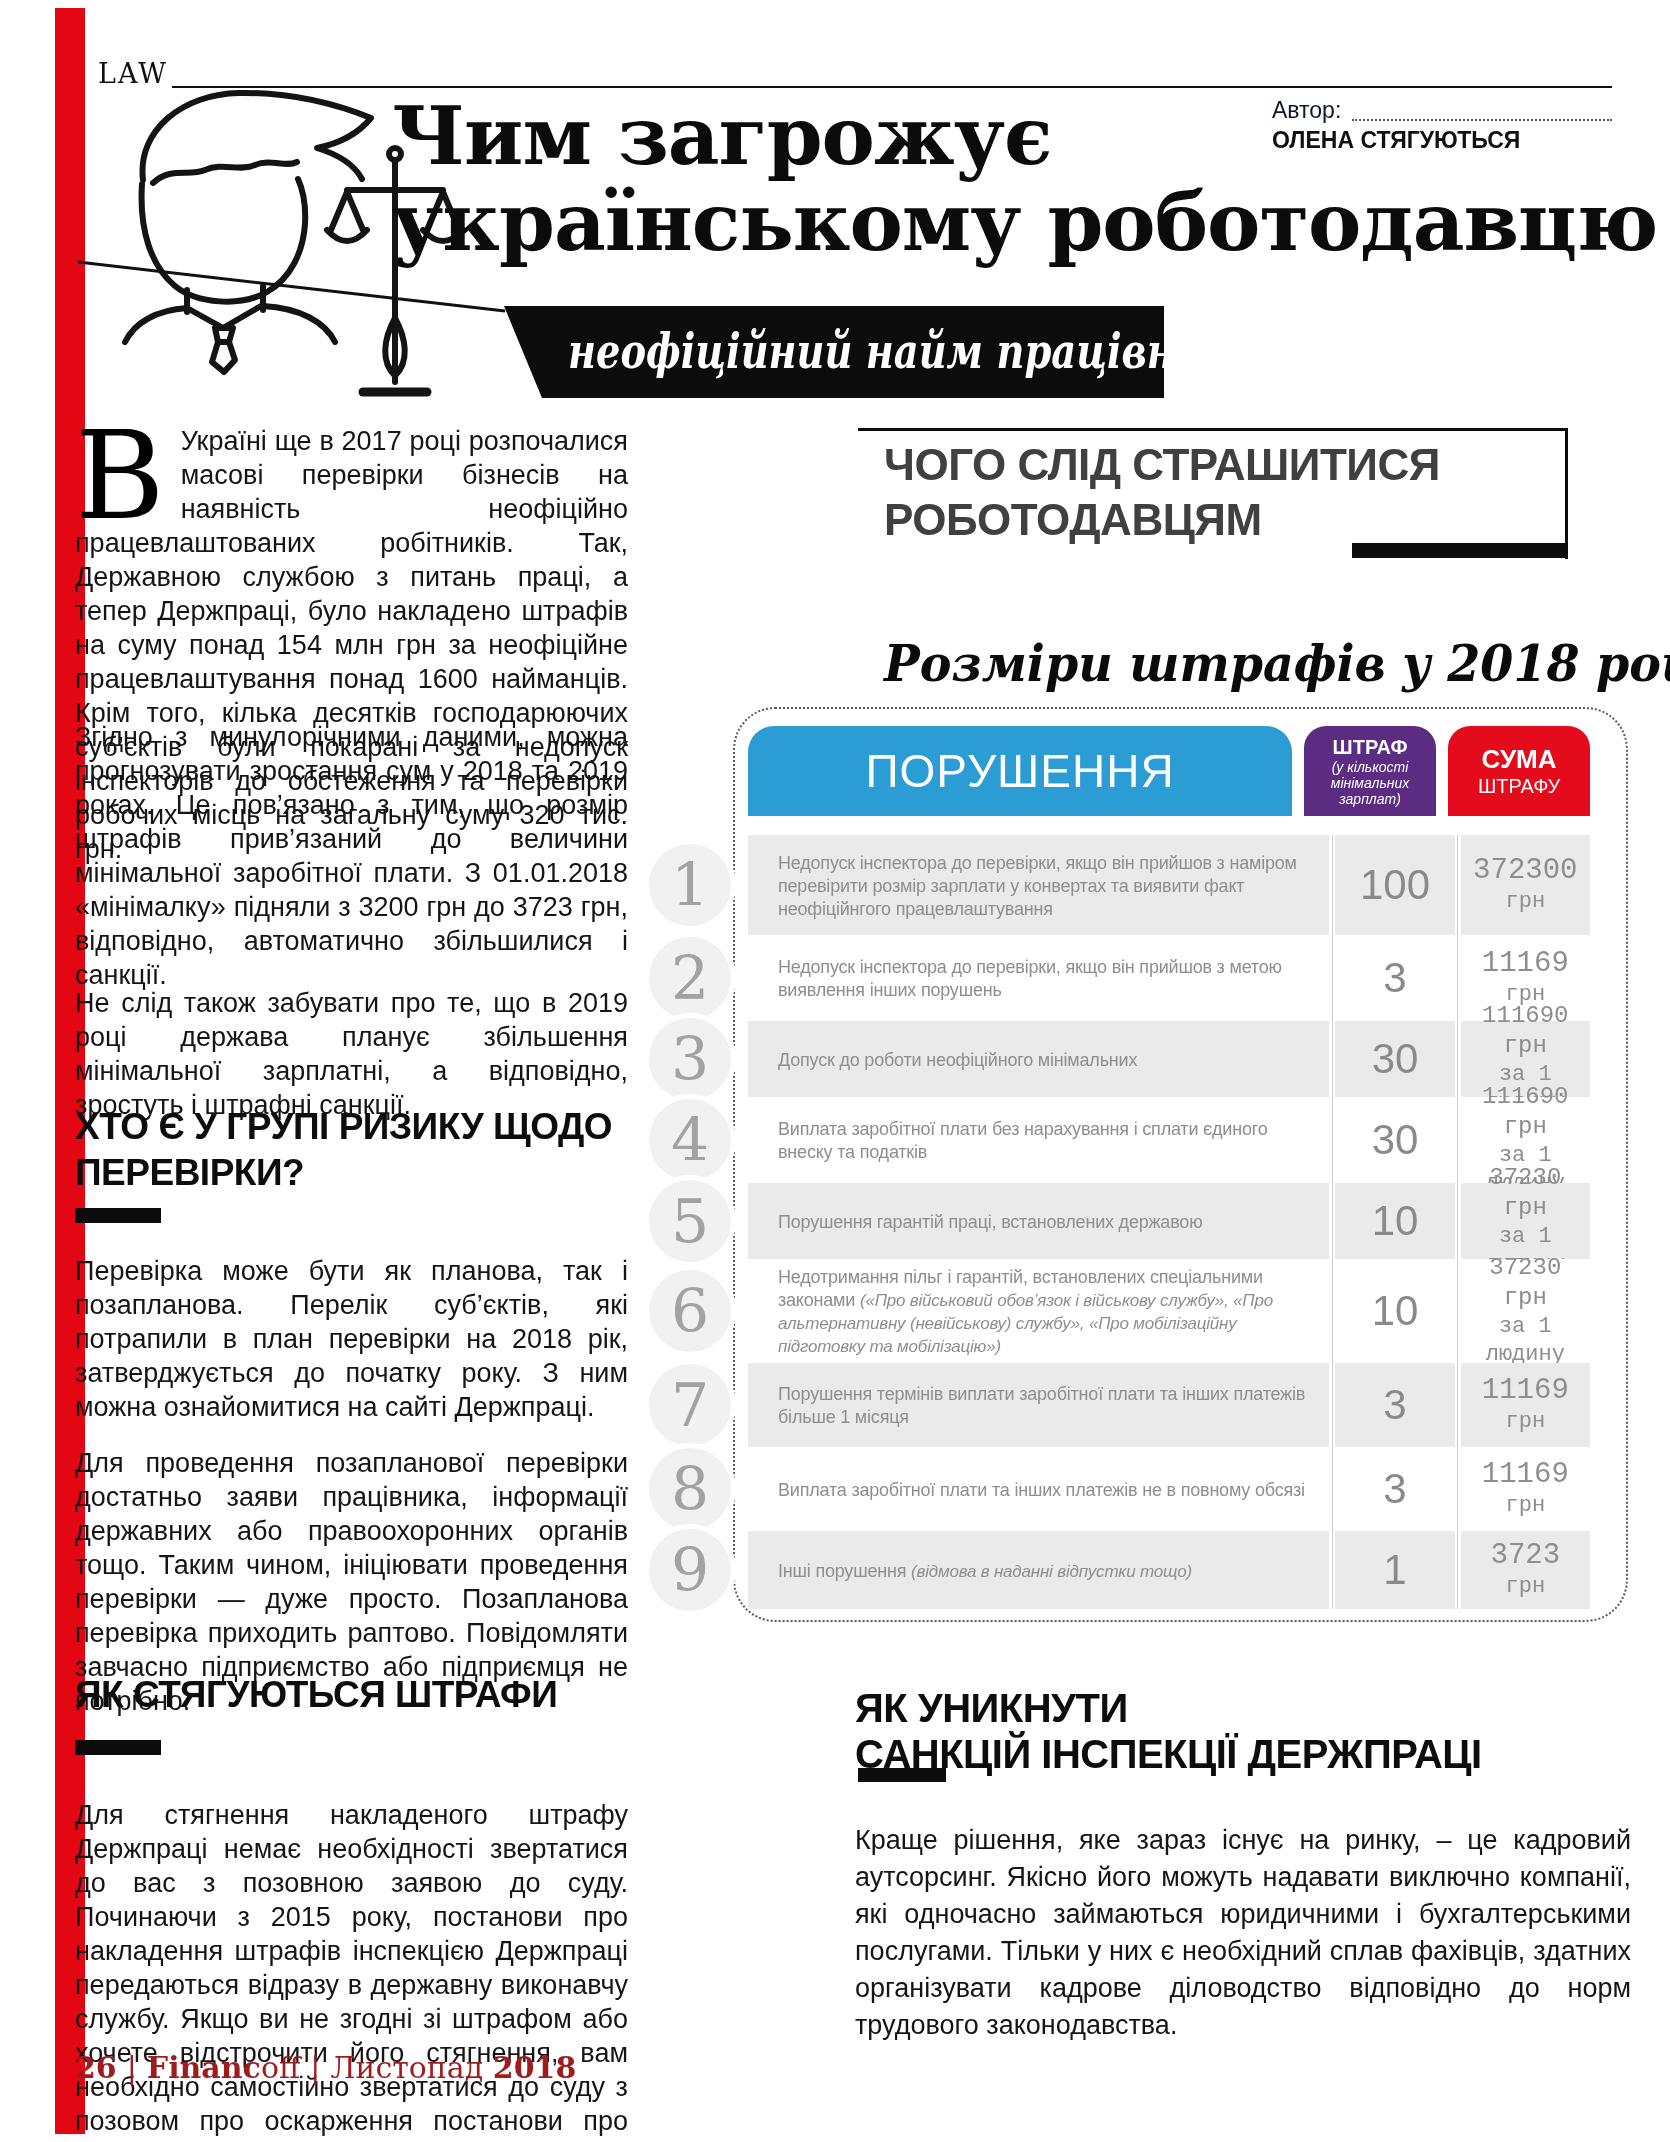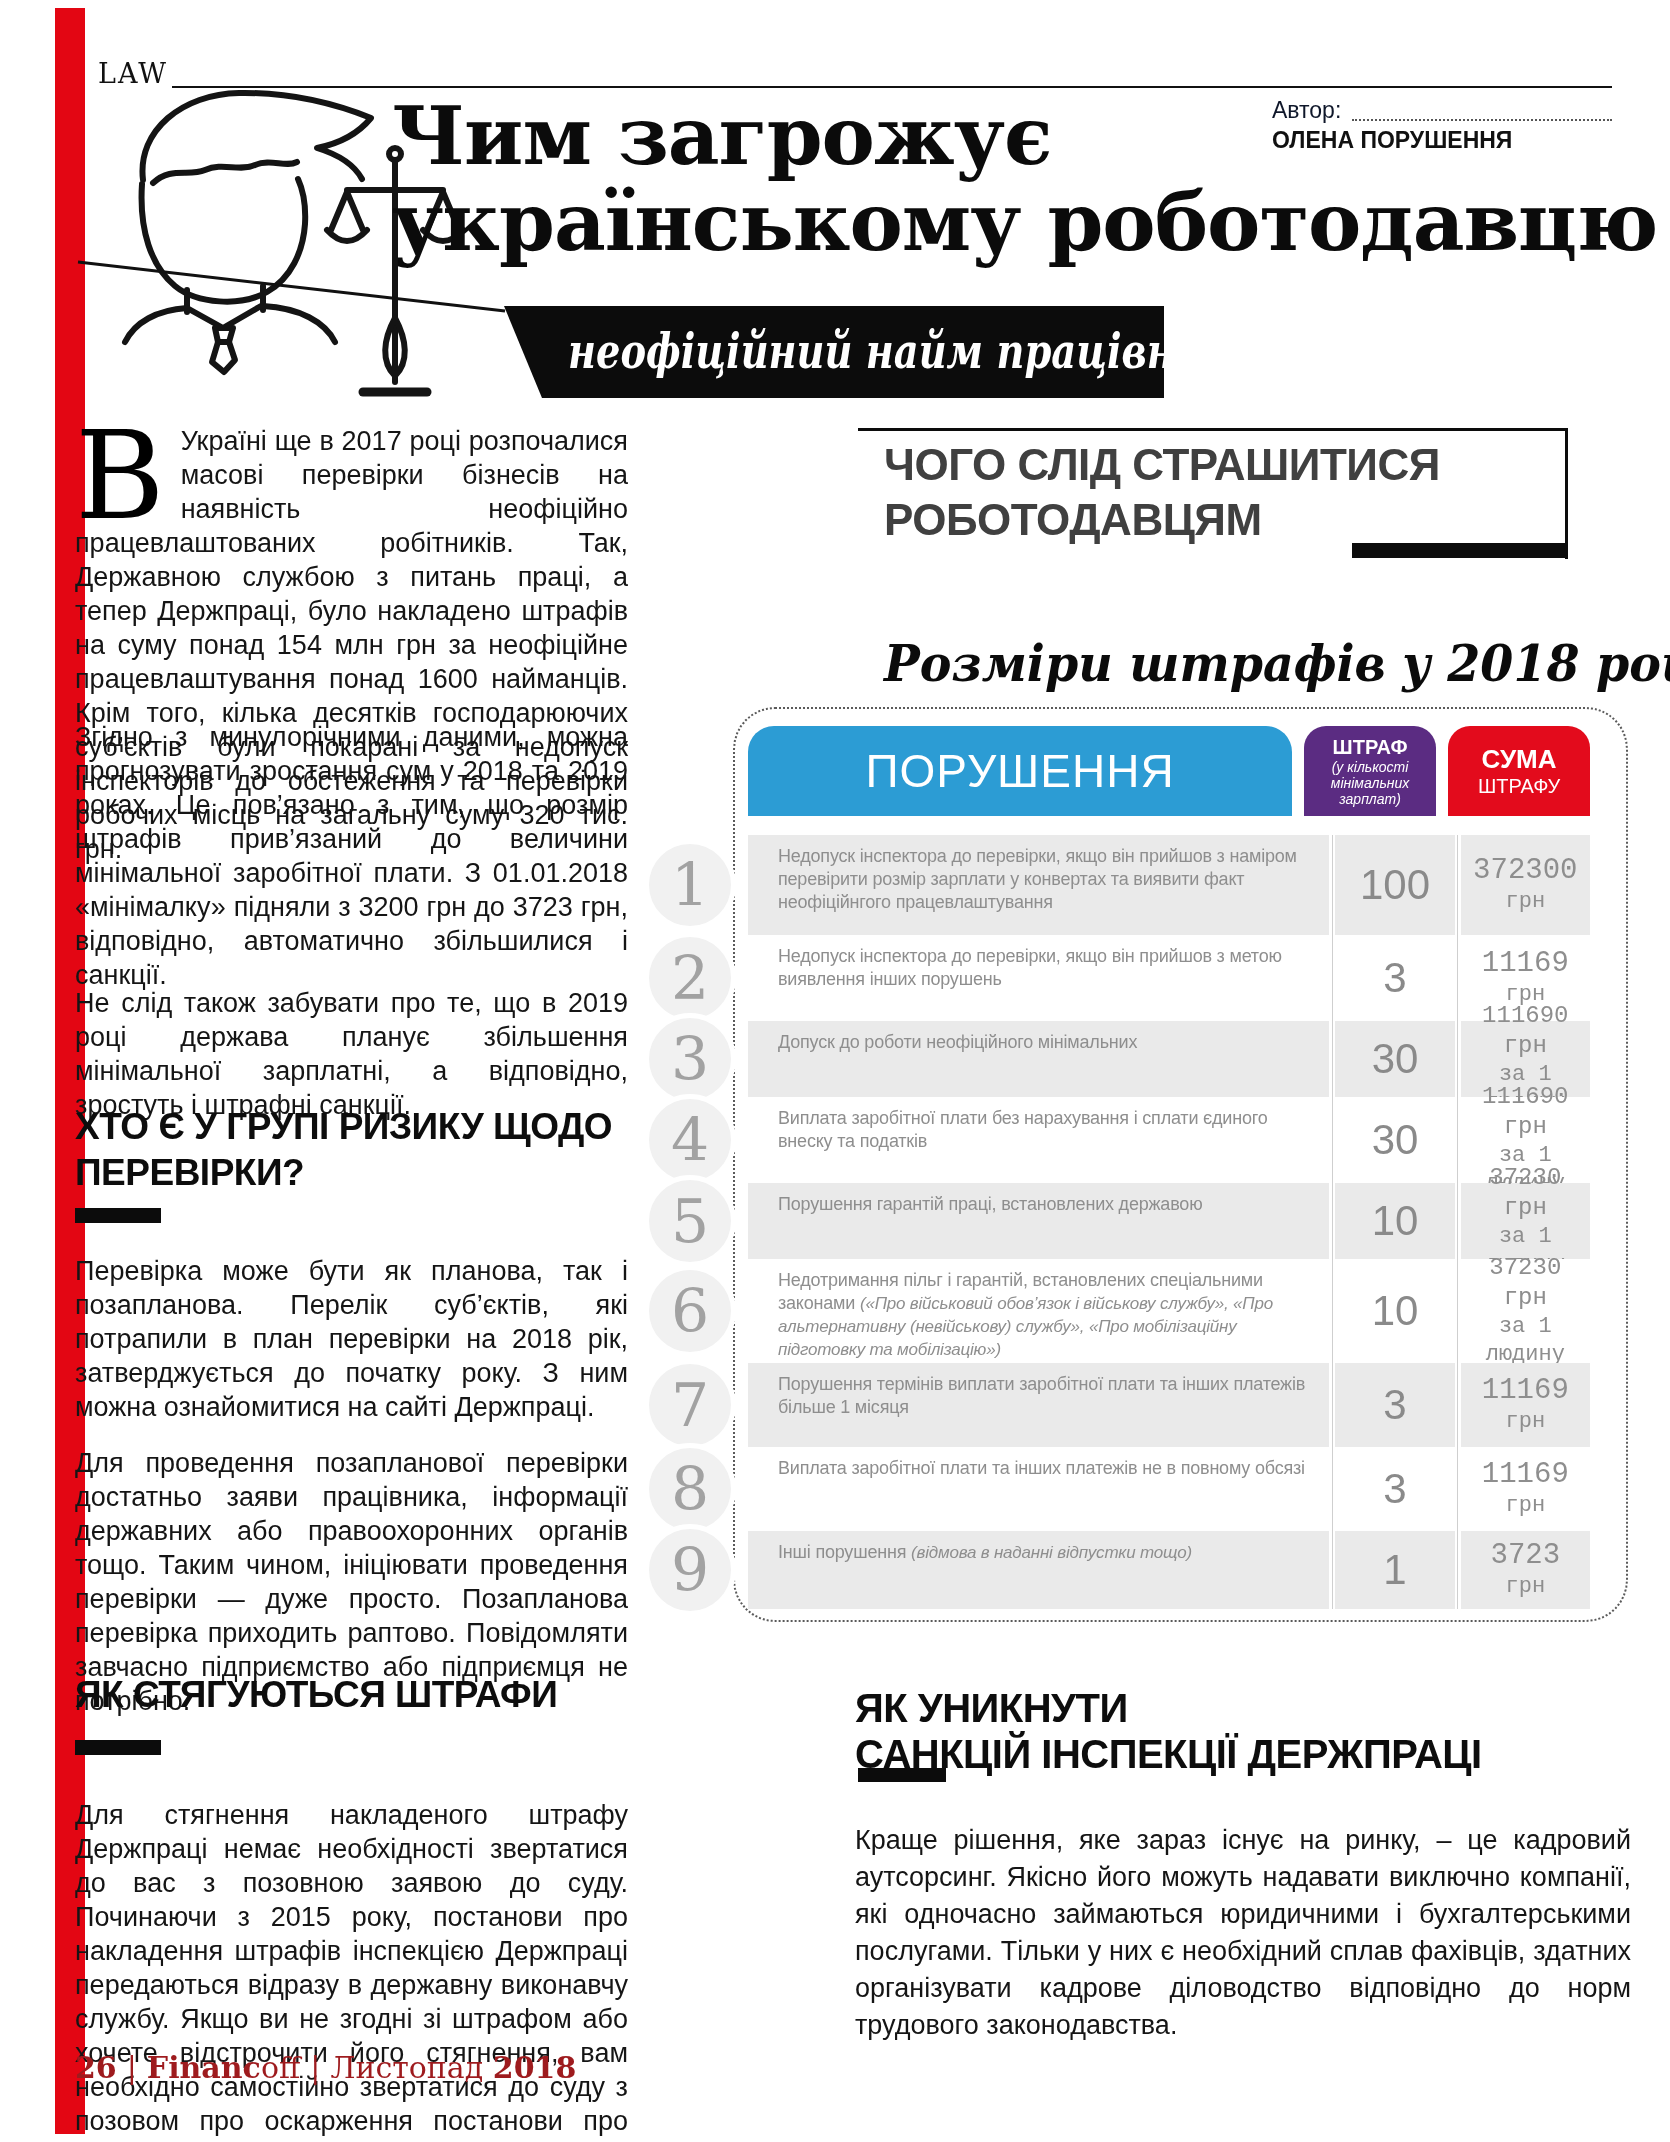--- a/index.html
+++ b/index.html
@@ -66,21 +66,21 @@
   .hd-sum { width:144px; background:#E30B1C; border-radius:22px 22px 0 0; }
   .hd-fine .t1 { font-size:20px; font-weight:bold; }
   .hd-fine .t2 { font-size:14px; font-style:italic; line-height:16px; width:112px; }
   .hd-sum .t1 { font-size:26px; font-weight:bold; }
   .hd-sum .t2 { font-size:20px; }
 
   .t-rows { left:748px; top:835px; width:842px; display:flex; flex-direction:column; z-index:1; }
   .t-row { position:relative; display:flex; width:842px; }
   .t-row .cell { background:#fff; }
   .t-row.grey .cell { background:#EAEAEA; }
-  .c-violation { width:642px; display:flex; padding:10px 14px 8px 30px; }
+  .c-violation { width:642px; display:flex; align-items:center; padding:10px 14px 8px 30px; }
   .c-violation p { font-size:18px; line-height:23px; color:#8E8E8E; letter-spacing:-.2px; }
   .v-italic { font-style:italic; font-size:17px; }
   .divider { width:6px; background:#fff; display:flex; justify-content:center; }
   .divider::after { content:""; width:1px; background:#cfcfcf; }
   .c-fine { width:134px; display:flex; align-items:center; justify-content:center;
     font-size:42px; color:#8a8a8a; }
   .c-sum { width:144px; display:flex; flex-direction:column; align-items:center; justify-content:center;
     color:#8E8E8E; text-align:center;font-family:Liberation Mono, monospace; }
   .c-sum .sum1 { font-size:24px; line-height:30px; }
   .c-sum .sum1.big { font-size:29px; line-height:34px; }
@@ -132,21 +132,21 @@
 
   <svg class="abs diag-svg" viewBox="0 0 1670 430" aria-hidden="true">
     <line x1="78" y1="262" x2="505" y2="311" stroke="#111" stroke-width="3"></line>
   </svg>
 
   <div class="abs title-line title-1">Чим загрожує</div>
   <div class="abs title-line title-2">українському роботодавцю</div>
 
   <div class="abs author-label">Автор:</div>
   <div class="abs author-rule"></div>
-  <div class="abs author-name">ОЛЕНА ПОРУШЕННЯ</div>
+  <div class="abs author-name">ОЛЕНА СТЯГУЮТЬСЯ</div>
 
   <div class="abs banner">
     <div class="banner-text">неофіційний найм працівників?</div>
   </div>
 
   <p class="abs copy copy-l" style="top:424px"><span class="dropcap">В</span><span>Україні ще в 2017 році розпочалися масові перевірки бізнесів на наявність неофіційно працевлаштованих робітників. Так, Державною службою з питань праці, а тепер Держпраці, було накладено штрафів на суму понад  154 млн грн за неофіційне працевлаштування понад 1600  найманців. Крім того, кілька десятків  господарюючих суб’єктів були покарані за недопуск інспекторів до обстеження та перевірки робочих місць на загальну суму 320 тис. грн.</span></p>
 
   <p class="abs copy copy-l" style="top:720px">Згідно з минулорічними даними, можна прогнозувати зростання сум у 2018 та 2019 роках. Це пов’язано з тим, що розмір штрафів прив’язаний до величини мінімальної заробітної плати. З 01.01.2018 «мінімалку» підняли з 3200 грн до 3723 грн, відповідно, автоматично збільшилися і санкції.</p>
   <p class="abs copy copy-l" style="top:986px">Не слід також забувати про те, що в 2019 році держава планує збільшення мінімальної зарплатні, а відповідно, зростуть і штрафні санкції.</p>
 

